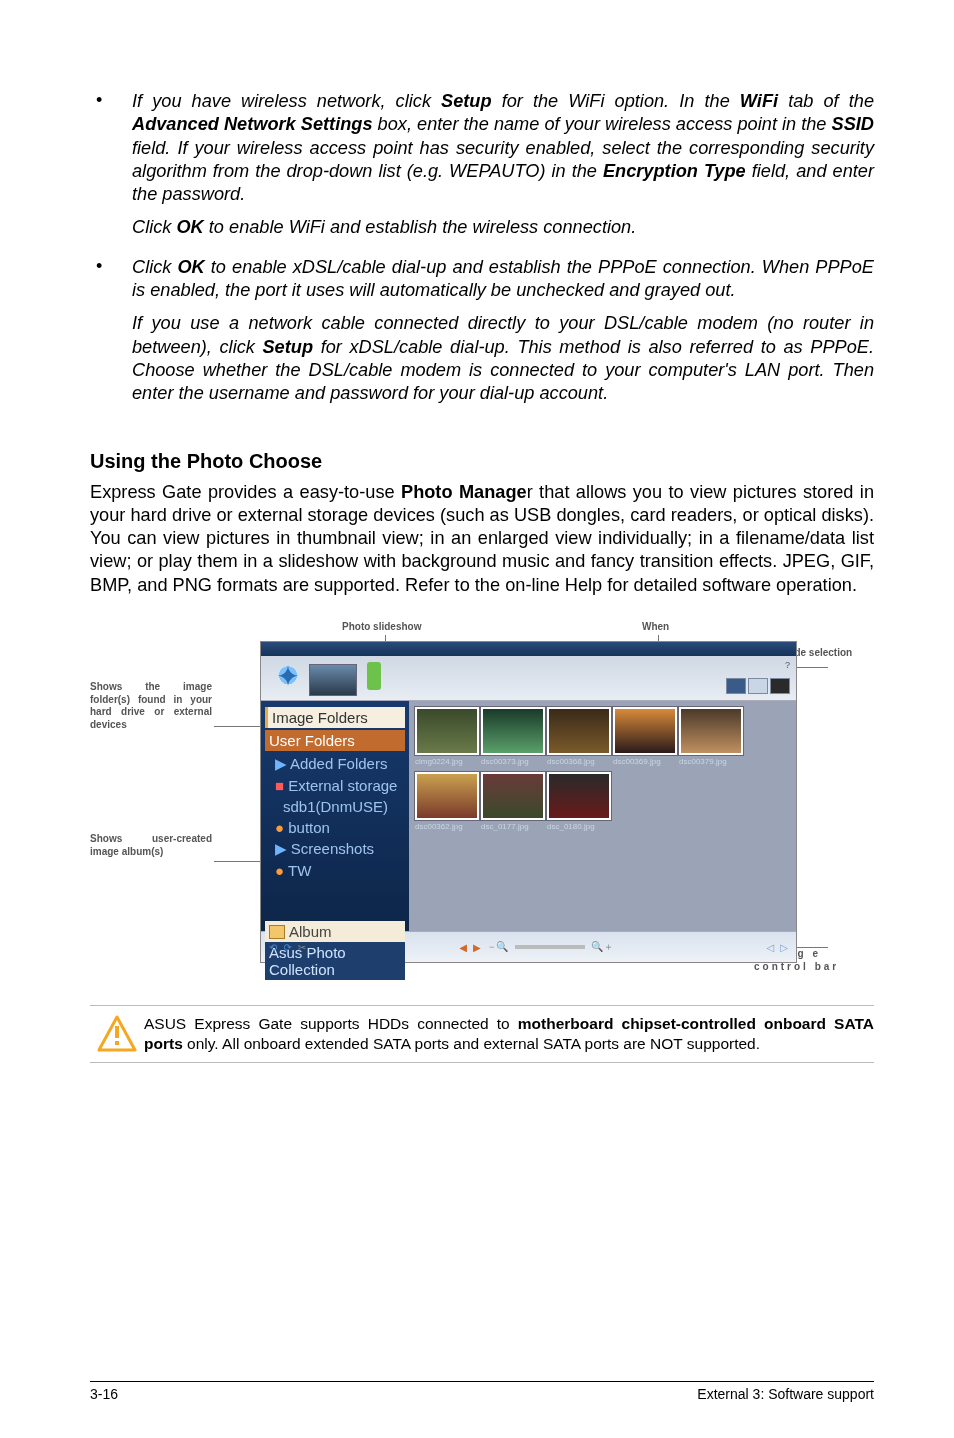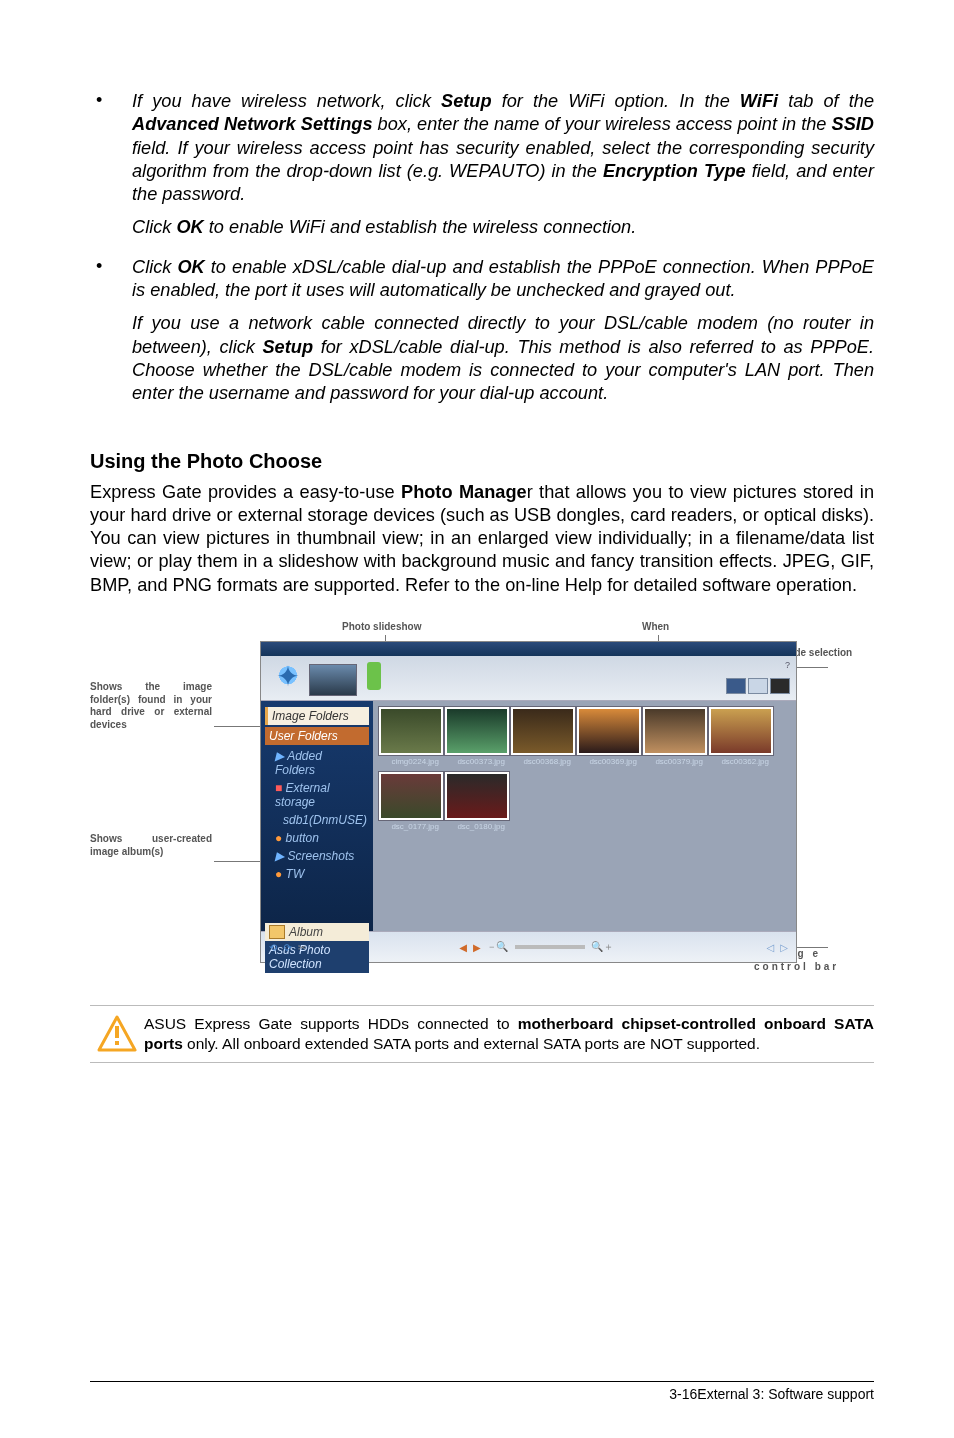--- a/index.html
+++ b/index.html
@@ -113,27 +113,26 @@
     position: absolute; right: 6px; top: 22px; display:flex; gap:2px;
   }
   .mode-icons div {
     width: 18px; height: 14px; background:#c9d6e6; border:1px solid #7a8aa0;
   }
   .mode-icons div:first-child { background:#3a5a8a; }
   .mode-icons div:last-child { background:#2a2a2a; }
 
   .app-body { display:flex; height: 230px; }
   .sidebar {
-    width: 112px;
+    width: 148px;
     background: linear-gradient(#173a6e,#0d2548);
     color:#cfe3ff;
-    font-size: 12px;
+    font-size: 15px;
     padding: 4px 4px;
     box-sizing: border-box;
-    font-style: italic;
   }
   .sb-head { background:#f6efe0; color:#333; padding:2px 4px; margin:2px 0; border-left:3px solid #e8a84c;}
   .sb-head2 { background:#c26b2f; color:#fff; padding:2px 4px; margin:2px 0;}
   .sb-head3 { color:#9fc3ee; padding:2px 4px 2px 10px; }
   .sb-head3.red::before { content:"■ "; color:#ff5a5a;}
   .sb-head3.orange::before { content:"● "; color:#ff9a3a;}
   .sb-head3.blue::before { content:"▶ "; color:#6fb4ff;}
   .sb-album-box {
     margin-top: 40px;
   }
@@ -147,21 +146,21 @@
     flex:1; background:#9aa4b6; padding:6px; display:flex; flex-wrap:wrap; gap:6px;
     align-content: flex-start;
   }
   .thumb {
     width:60px;
   }
   .thumb .pic {
     width:60px; height:44px; border:2px solid #fff; box-shadow:0 0 0 1px #667;
     background:#8899aa;
   }
-  .thumb .cap { font-size:8px; color:#c9d6e6; text-align:right; margin-top:2px; white-space:nowrap;}
+  .thumb .cap { font-size:8px; color:#c9d6e6; text-align:left; margin-top:2px; white-space:nowrap;}
   .t1 .pic{background:linear-gradient(#3a4a2a,#6a7a4a);}
   .t2 .pic{background:linear-gradient(#1a3a2a,#5aa06a);}
   .t3 .pic{background:linear-gradient(#3a2a1a,#7a5a2a);}
   .t4 .pic{background:linear-gradient(#d88a3a,#2a1a1a);}
   .t5 .pic{background:linear-gradient(#4a3a2a,#c09060);}
   .t6 .pic{background:linear-gradient(#caa050,#7a3a2a);}
   .t7 .pic{background:linear-gradient(#6a3a3a,#3a4a2a);}
   .t8 .pic{background:linear-gradient(#2a2a2a,#6a1a1a);}
 
   .toolbar {
@@ -193,21 +192,21 @@
   }
 
   .footer {
     position: absolute;
     bottom: 36px;
     left: 90px;
     right: 80px;
     border-top: 1px solid #000;
     font-size: 14px;
     padding-top: 4px;
-    display:flex; justify-content: flex-end;
+    display:flex; justify-content: space-between; gap: 24px;
   }
 </style>
 </head>
 <body>
 
 <div class="page">
 
   <div>
     <div class="bullet-row">
       <div class="bullet-dot">•</div>

